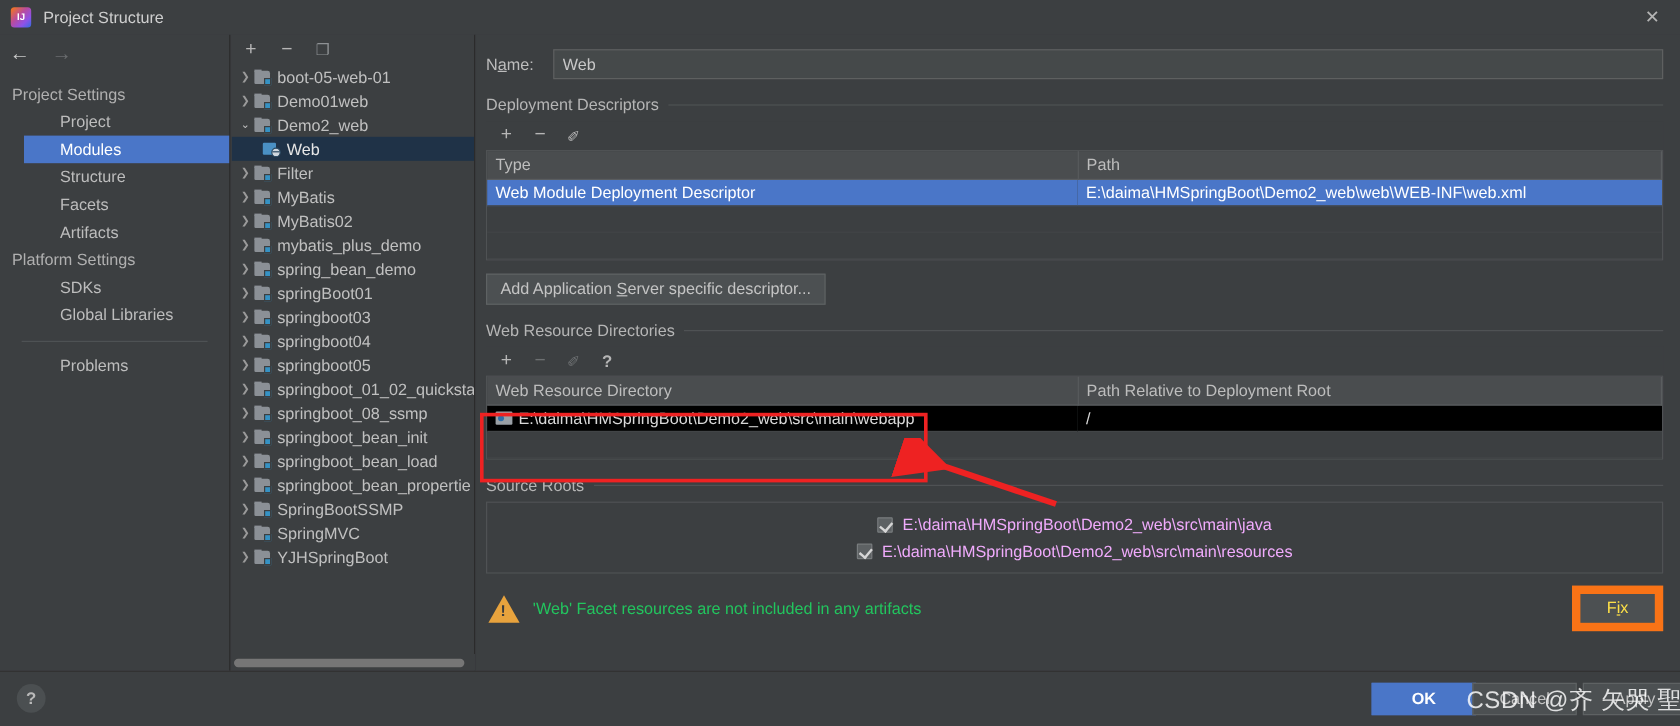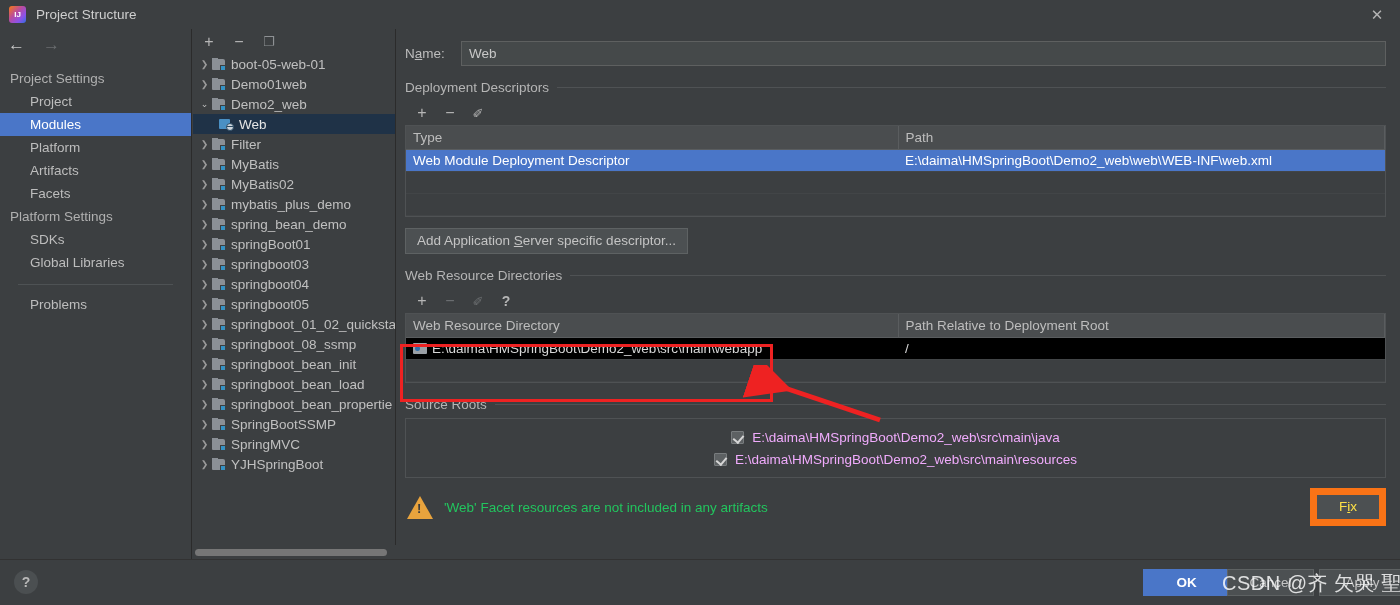--- a/index.html
+++ b/index.html
@@ -52,21 +52,21 @@
     height: 30px; display: flex; align-items: center; padding-left: 8px; gap: 18px;
   }
   .nav-arrow { font-size: 17px; color: #c8c8c8; line-height: 1; }
   .nav-arrow.dim { color: #6a6d6f; }
 
   .nav-list { padding-top: 8px; }
   .nav-group {
     font-size: 13.5px; color: #b0b0b0; padding: 3px 0 3px 10px; line-height: 17px;
   }
   .nav-item {
-    font-size: 13.5px; color: #bdbdbd; padding: 3px 0 3px 30px; line-height: 17px;
+    font-size: 13.5px; color: #bdbdbd; padding: 3px 0 3px 30px; line-height: 17px; margin-left: 20px;
   }
   .nav-item.selected { background: #4a76c8; color: #ffffff; }
   .nav-sep { height: 1px; background: #4e5254; margin: 10px 18px 8px 18px; }
 
   
   .treepanel {
     position: absolute; left: 193px; top: 29px; width: 203px; height: 530px;
     background: #3c3f41;
     border-right: 1px solid #2b2b2b;
   }
@@ -281,23 +281,23 @@
 
   <div class="sidebar">
     <div class="nav-arrows">
       <div class="nav-arrow">←</div>
       <div class="nav-arrow dim">→</div>
     </div>
     <div class="nav-list">
       <div class="nav-group">Project Settings</div>
       <div class="nav-item">Project</div>
       <div class="nav-item selected">Modules</div>
-      <div class="nav-item">Platform</div>
+      <div class="nav-item">Structure</div>
+      <div class="nav-item">Facets</div>
       <div class="nav-item">Artifacts</div>
-      <div class="nav-item">Facets</div>
       <div class="nav-group">Platform Settings</div>
       <div class="nav-item">SDKs</div>
       <div class="nav-item">Global Libraries</div>
       <div class="nav-sep"></div>
       <div class="nav-item">Problems</div>
     </div>
   </div>
 
   <div class="treepanel">
     <div class="tree-toolbar">

